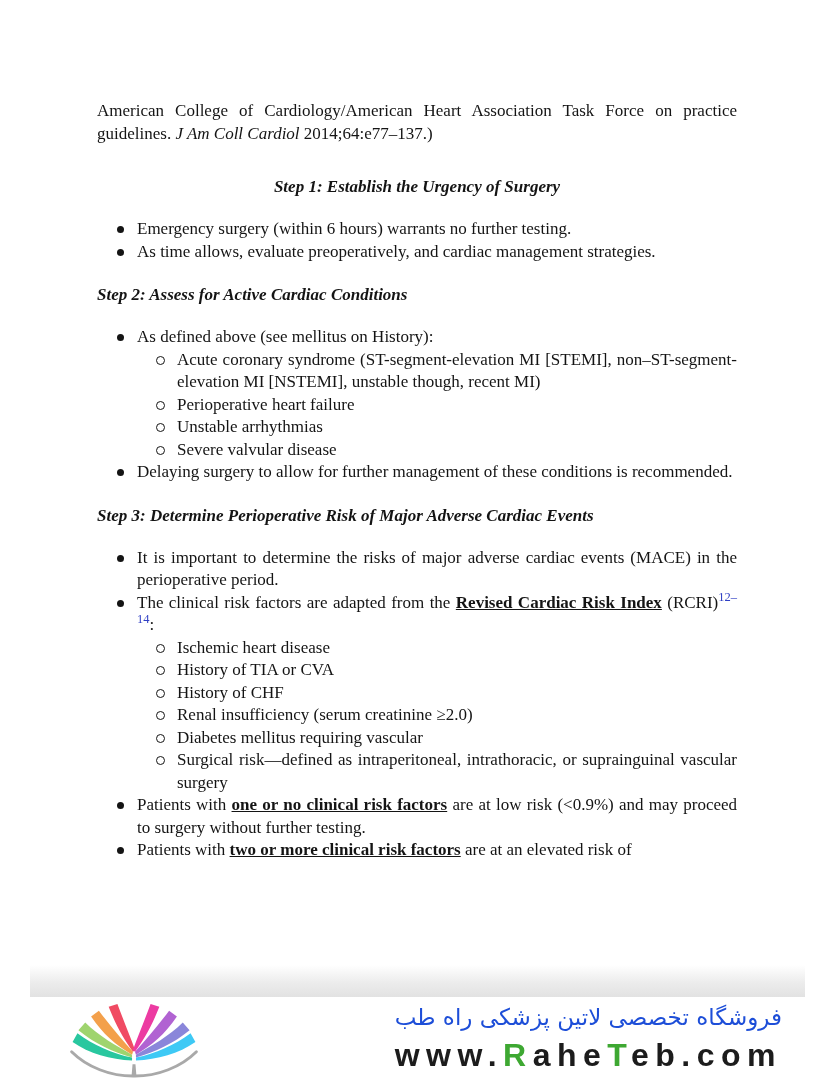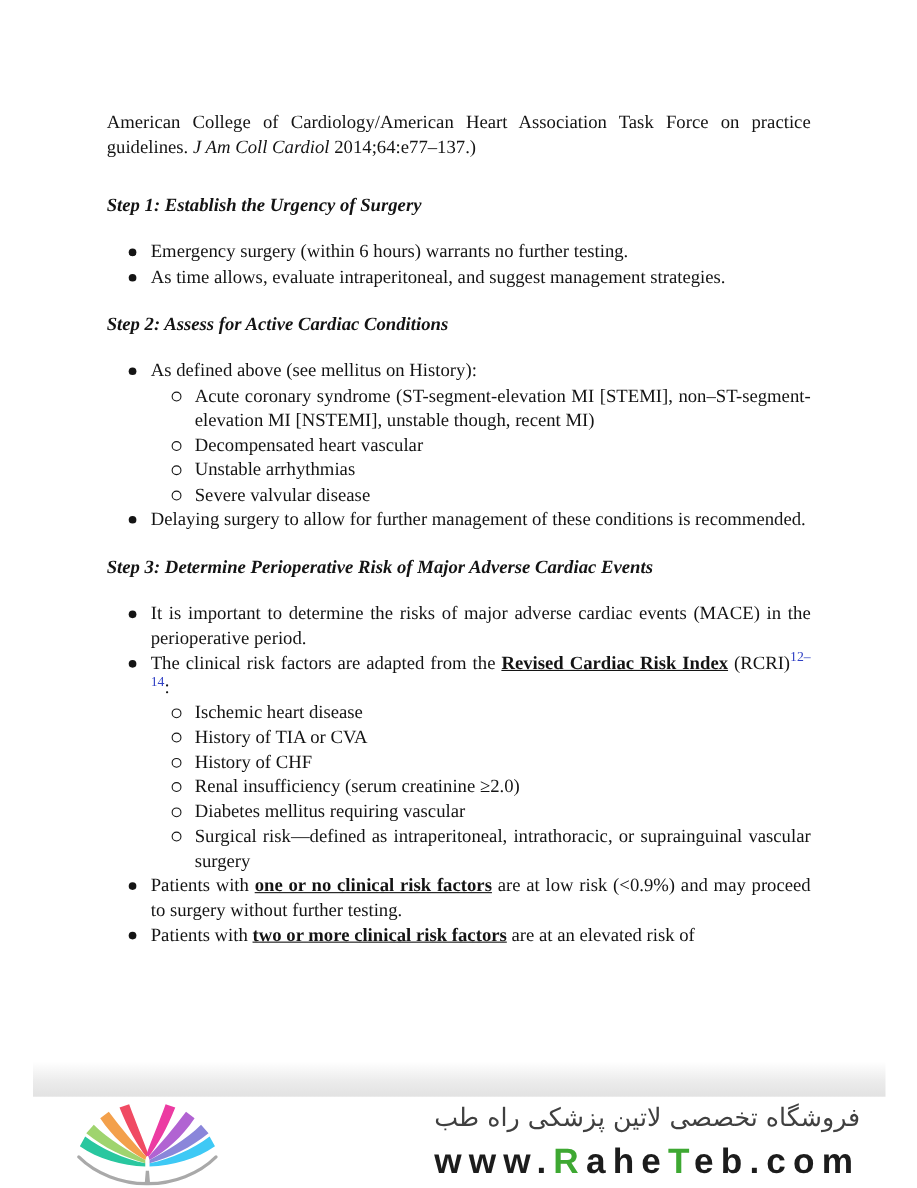--- a/index.html
+++ b/index.html
@@ -34,21 +34,21 @@
   }
   .link { color:var(--link, #2f3fc4); cursor:pointer; }
   .section-heading {
     font-size:17px;
     font-weight:bold;
     font-style:italic;
     text-align:left;
     margin-top:21px;
     line-height:22px;
   }
-  section:first-of-type .section-heading { margin-top:31px; }
+  section:first-of-type .section-heading { margin-top:31px;text-align:center; }
   ul.l1 { list-style:none; margin-top:20px; }
   ul.l1 > li { position:relative; padding-left:40px; }
   ul.l1 > li::before {
     content:"";
     position:absolute; left:20px; top:8px;
     width:7px; height:7px; border-radius:50%;
     background:#141414;
   }
   ul.l2 { list-style:none; }
   ul.l2 > li { position:relative; padding-left:40px; }
@@ -70,21 +70,21 @@
   .footer-right {
     position:absolute;
     right:52px; top:2px;
     text-align:right;
   }
   .persian {
     direction:rtl;
     font-family:"DejaVu Sans", sans-serif;
     font-size:23px;
     line-height:30px;
-    color:#404040;
+    color:#1d4ed8;
   }
   .website {
     margin-top:5px;
     font-family:Liberation Sans, sans-serif;
     font-weight:bold;
     font-size:32px;
     letter-spacing:6.5px;
     color:#1c1c1c;
     white-space:nowrap;
   }
@@ -95,29 +95,29 @@
 
 <div class="bottom-shade"></div>
 
 <div class="content">
   <p class="intro" id="intro"><span>American College of Cardiology/American Heart Association Task Force on practice guidelines. </span><span class="i">J Am Coll Cardiol</span><span> 2014;64:e77–137.)</span></p>
   <div id="sections">
       <section>
         <h3 class="section-heading">Step 1: Establish the Urgency of Surgery</h3>
         <ul class="l1">
           <li><span>Emergency surgery (within 6 hours) warrants no further testing.</span></li>
-          <li><span>As time allows, evaluate intraperitoneal, and suggest management strategies.</span></li>
+          <li><span>As time allows, evaluate preoperatively, and cardiac management strategies.</span></li>
         </ul>
       </section>
       <section>
         <h3 class="section-heading">Step 2: Assess for Active Cardiac Conditions</h3>
         <ul class="l1">
           <li><span>As defined above (see mellitus on History):</span><ul class="l2">
               <li><span>Acute coronary syndrome (ST-segment-elevation MI [STEMI], non–ST-segment-elevation MI [NSTEMI], unstable though, recent MI)</span></li>
-              <li><span>Decompensated heart vascular</span></li>
+              <li><span>Perioperative heart failure</span></li>
               <li><span>Unstable arrhythmias</span></li>
               <li><span>Severe valvular disease</span></li>
             </ul></li>
           <li><span>Delaying surgery to allow for further management of these conditions is recommended.</span></li>
         </ul>
       </section>
       <section>
         <h3 class="section-heading">Step 3: Determine Perioperative Risk of Major Adverse Cardiac Events</h3>
         <ul class="l1">
           <li><span>It is important to determine the risks of major adverse cardiac events (MACE) in the perioperative period.</span></li>

